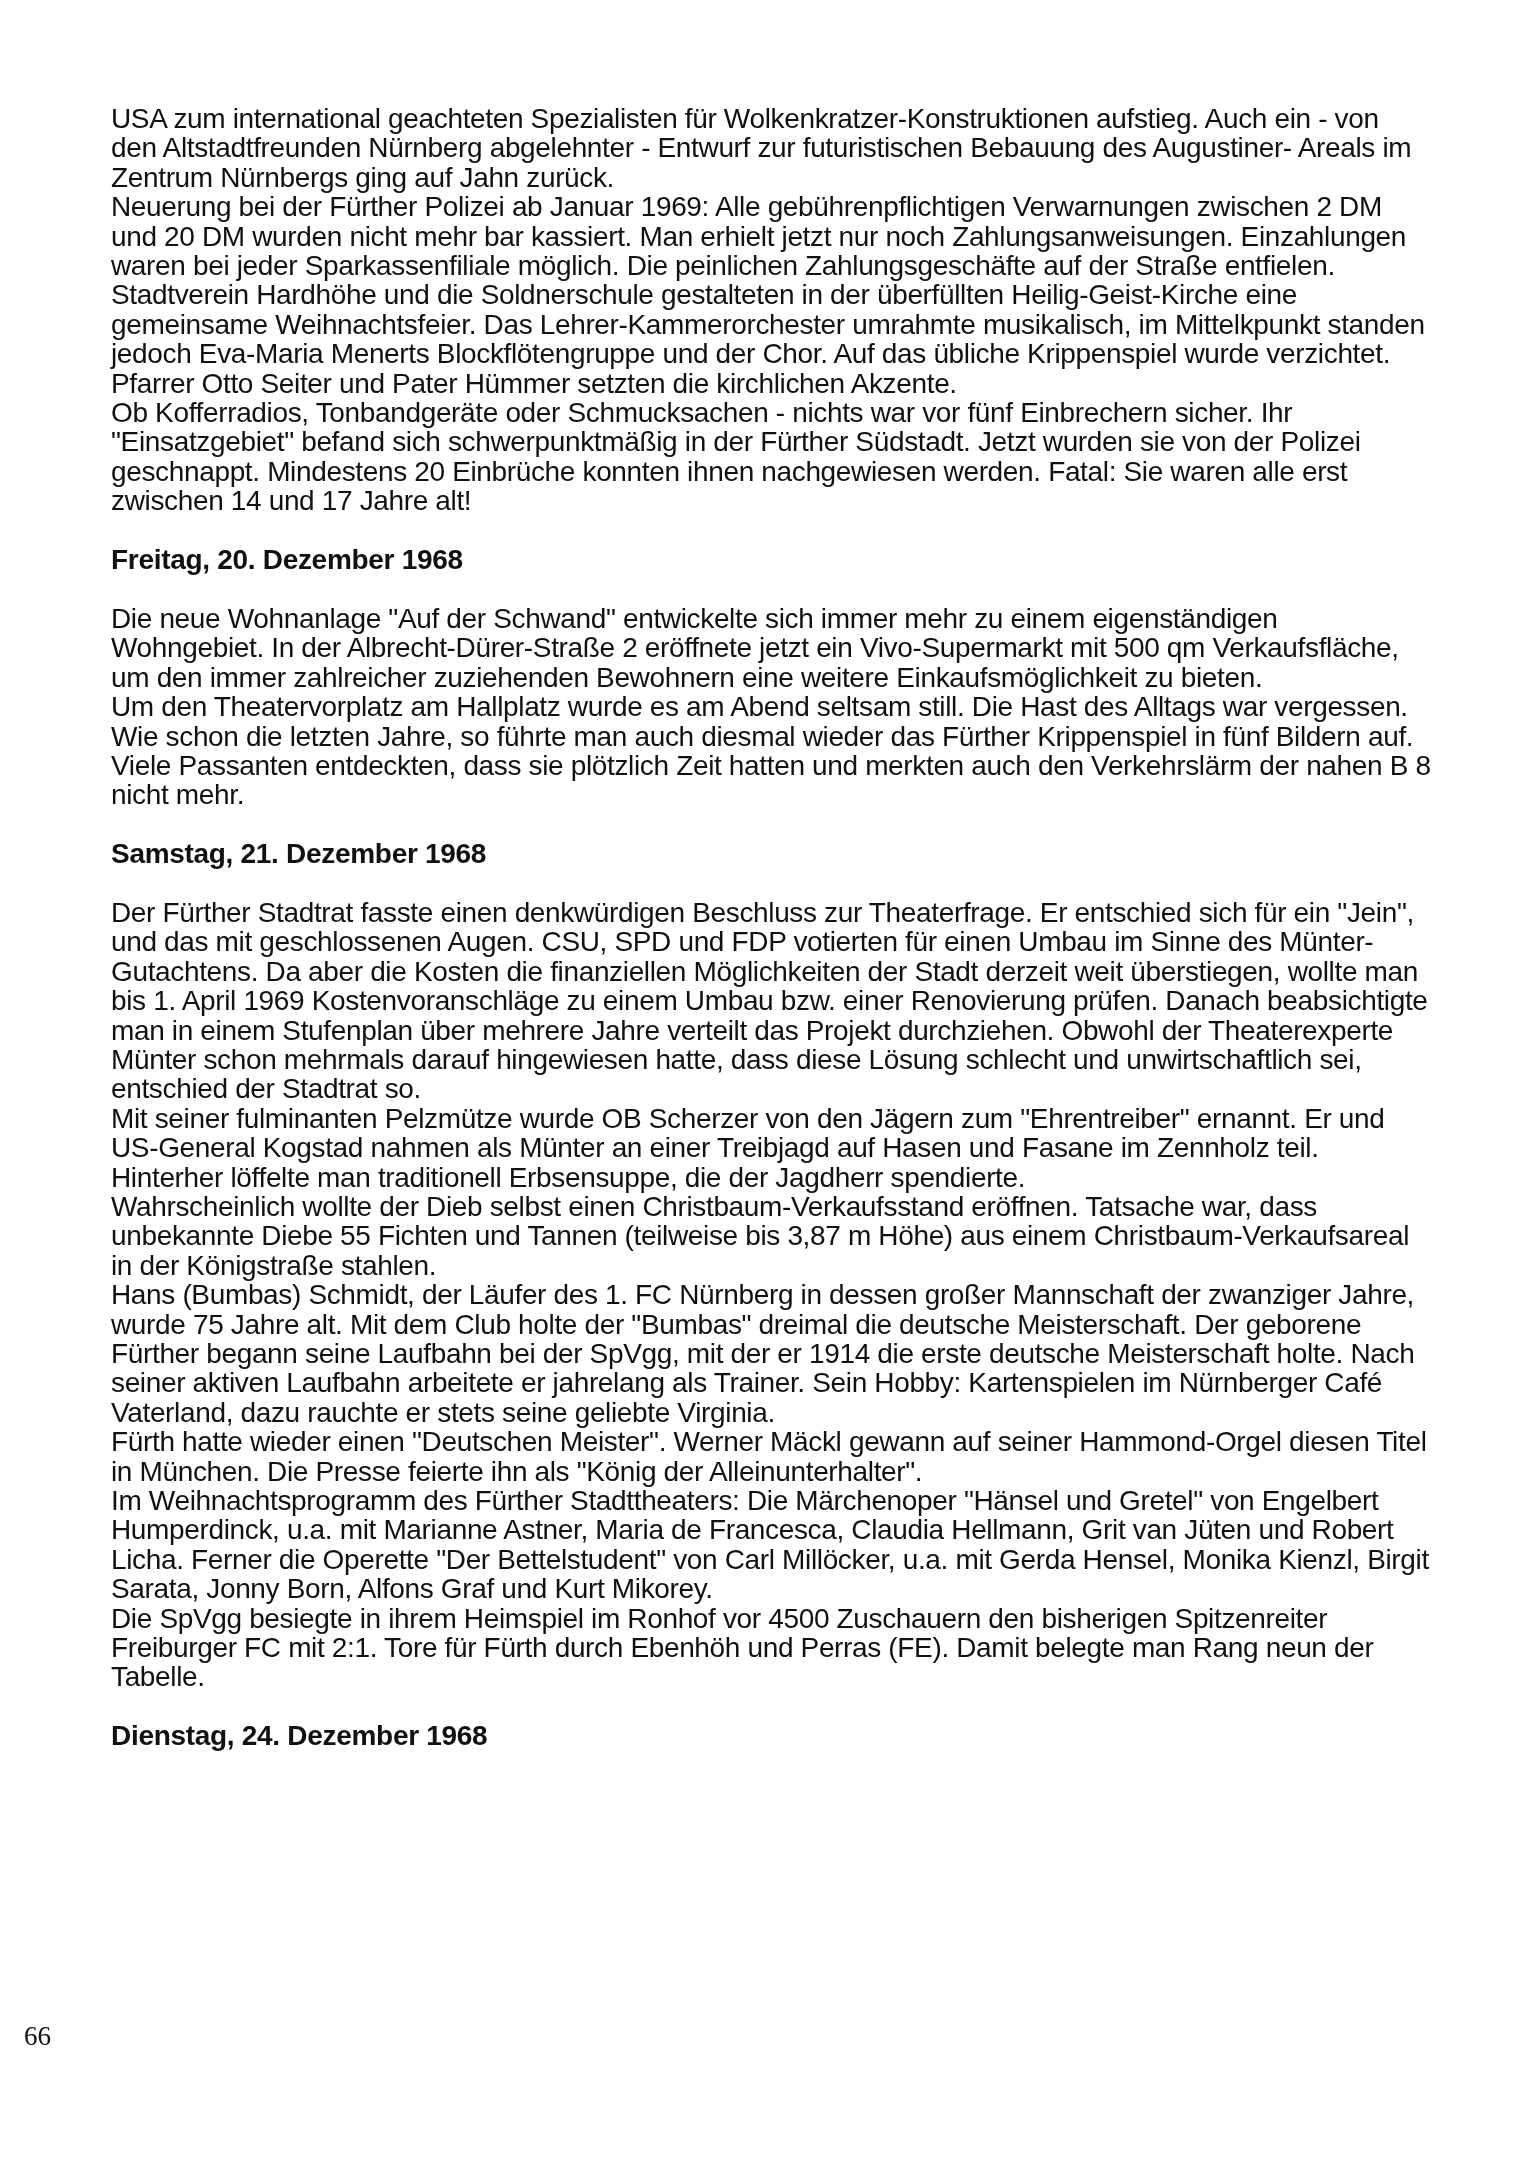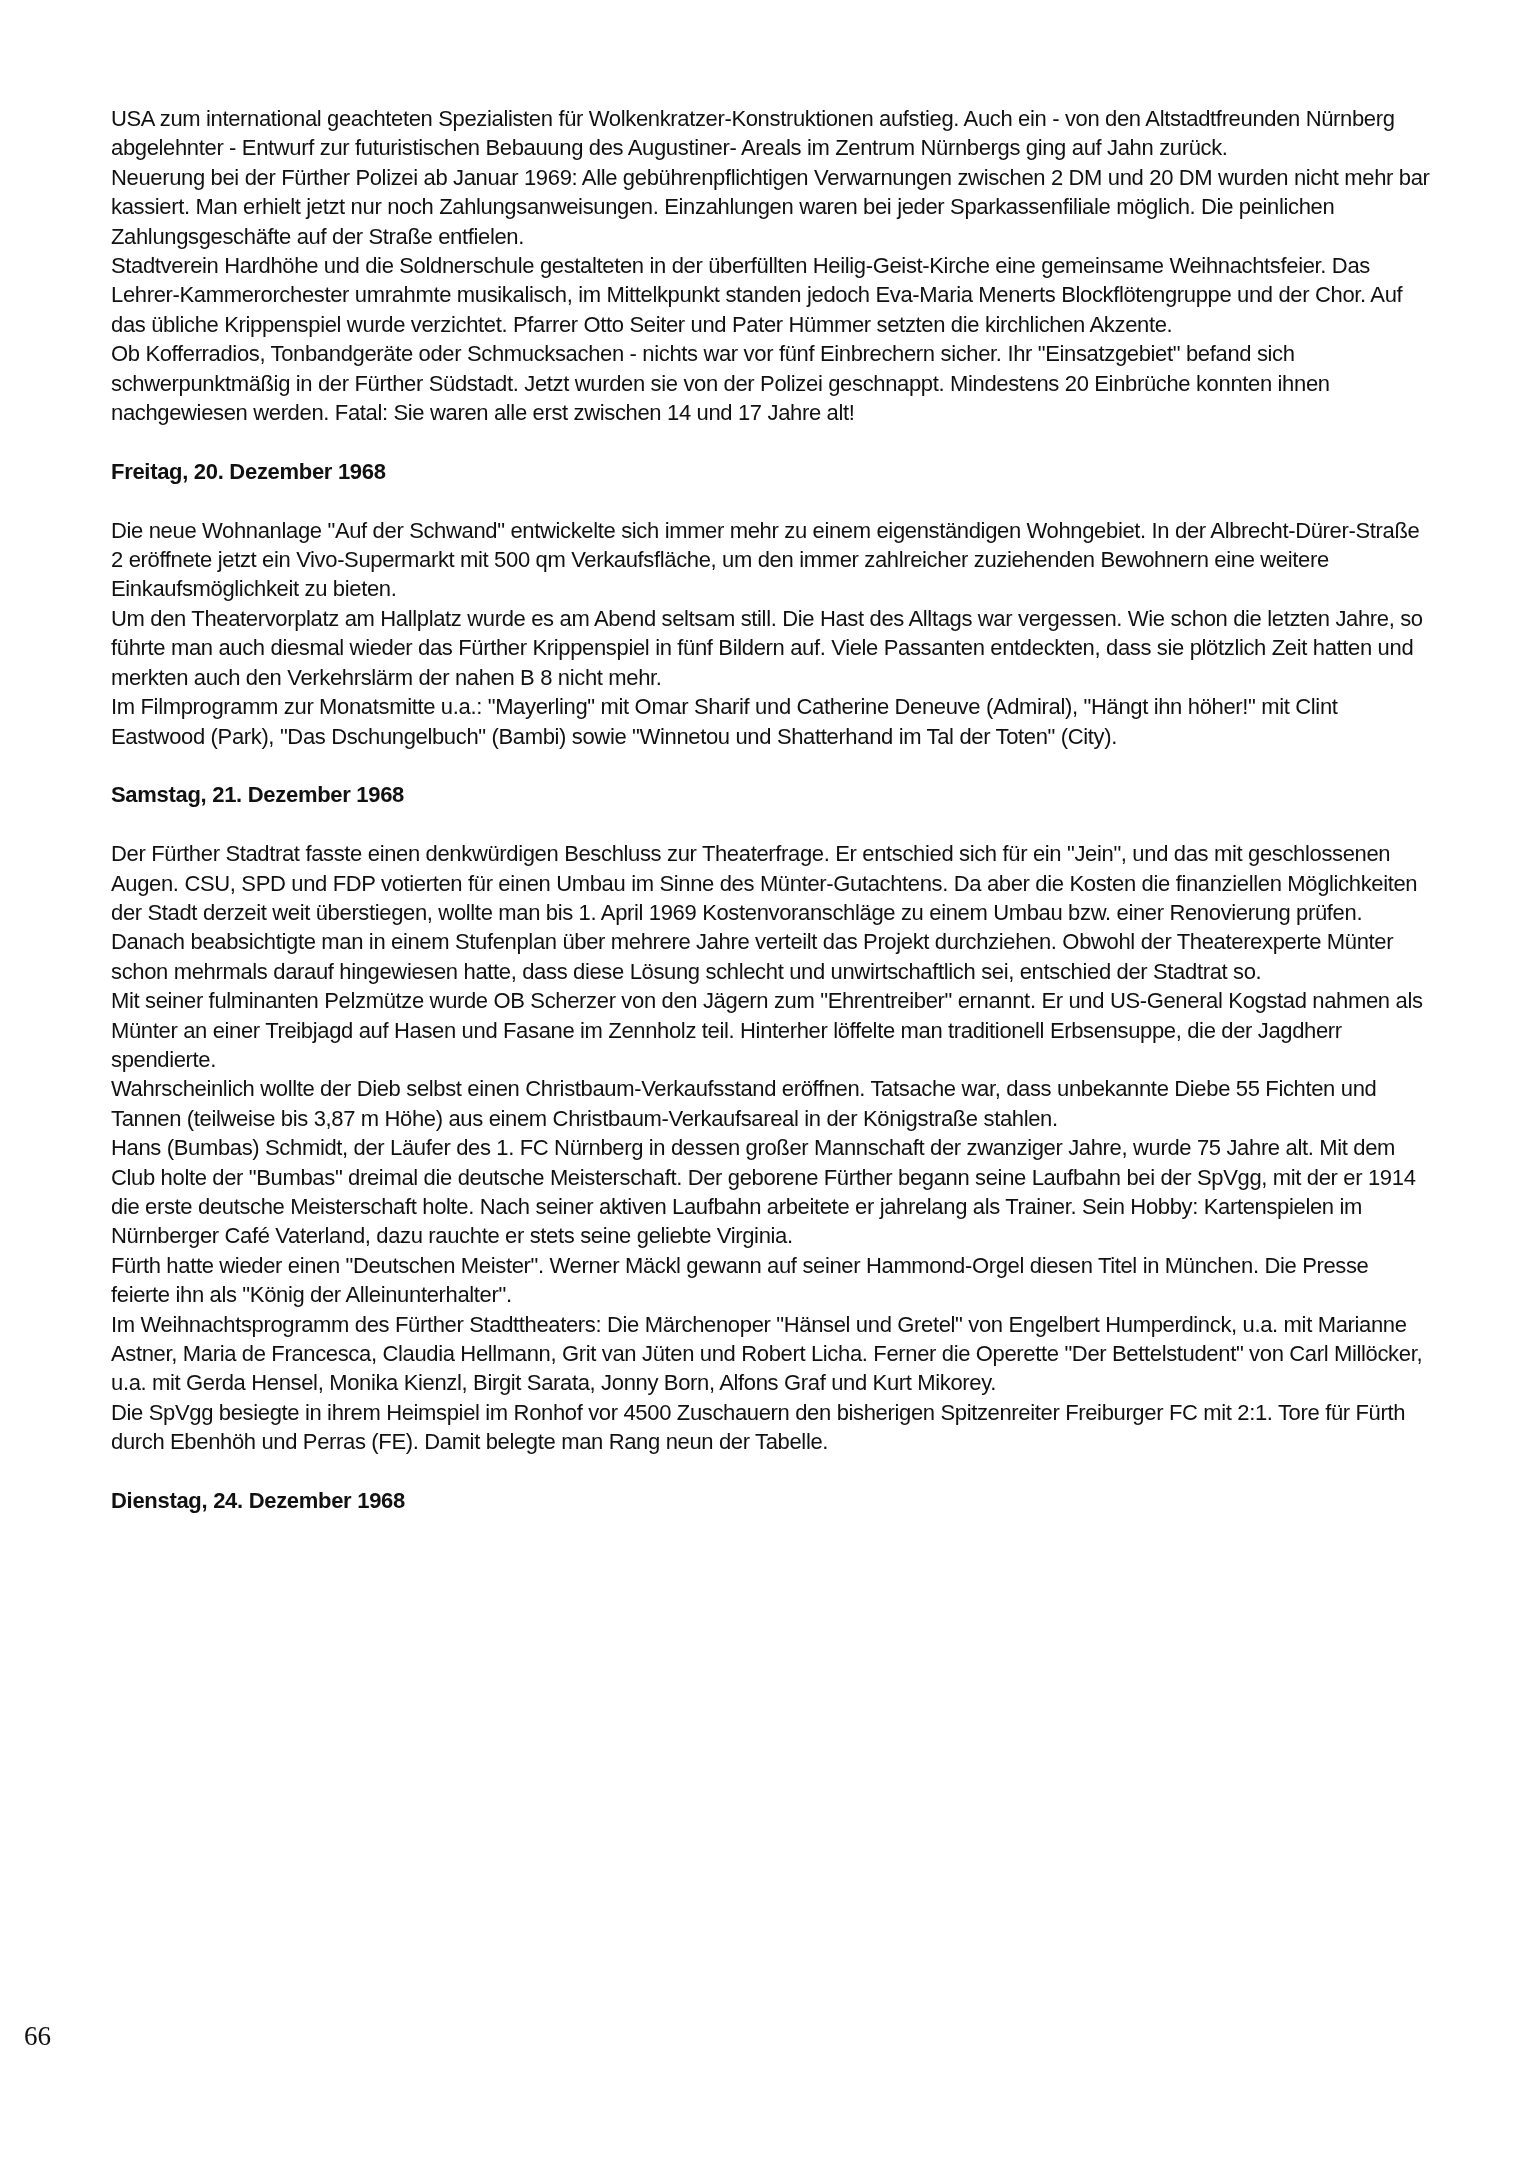--- a/index.html
+++ b/index.html
@@ -13,21 +13,21 @@
       position: relative;
       overflow: hidden;
       color: #111111;
     }
     .page {
       position: absolute;
       left: 111px;
       top: 104px;
       width: 1320px;
       font-family: "Liberation Sans", sans-serif;
-      font-size: 22px;
+      font-size: 28px;
       line-height: 29.4px;
       letter-spacing: -0.35px;
     }
     .para {
       margin: 0;
     }
     .para p {
       margin: 0;
     }
     .heading {
@@ -62,21 +62,20 @@
       <p>Stadtverein Hardhöhe und die Soldnerschule gestalteten in der überfüllten Heilig-Geist-Kirche eine gemeinsame Weihnachtsfeier. Das Lehrer-Kammerorchester umrahmte musikalisch, im Mittelkpunkt standen jedoch Eva-Maria Menerts Blockflötengruppe und der Chor. Auf das übliche Krippenspiel wurde verzichtet. Pfarrer Otto Seiter und Pater Hümmer setzten die kirchlichen Akzente.</p>
       <p>Ob Kofferradios, Tonbandgeräte oder Schmucksachen - nichts war vor fünf Einbrechern sicher. Ihr "Einsatzgebiet" befand sich schwerpunktmäßig in der Fürther Südstadt. Jetzt wurden sie von der Polizei geschnappt. Mindestens 20 Einbrüche konnten ihnen nachgewiesen werden. Fatal: Sie waren alle erst zwischen 14 und 17 Jahre alt!</p>
     </div>
   </div>
 
   <div>
     <div class="heading">Freitag, 20. Dezember 1968</div>
     <div class="para">
       <p>Die neue Wohnanlage "Auf der Schwand" entwickelte sich immer mehr zu einem eigenständigen Wohngebiet. In der Albrecht-Dürer-Straße 2 eröffnete jetzt ein Vivo-Supermarkt mit 500 qm Verkaufsfläche, um den immer zahlreicher zuziehenden Bewohnern eine weitere Einkaufsmöglichkeit zu bieten.</p>
       <p>Um den Theatervorplatz am Hallplatz wurde es am Abend seltsam still. Die Hast des Alltags war vergessen. Wie schon die letzten Jahre, so führte man auch diesmal wieder das Fürther Krippenspiel in fünf Bildern auf. Viele Passanten entdeckten, dass sie plötzlich Zeit hatten und merkten auch den Verkehrslärm der nahen B 8 nicht mehr.</p>
-      <p>Im Filmprogramm zur Monatsmitte u.a.: "Mayerling" mit Omar Sharif und Catherine Deneuve (Admiral), "Hängt ihn höher!" mit Clint Eastwood (Park), "Das Dschungelbuch" (Bambi) sowie "Winnetou und Shatterhand im Tal der Toten" (City).</p>
     </div>
   </div>
 
   <div>
     <div class="heading">Samstag, 21. Dezember 1968</div>
     <div class="para">
       <p>Der Fürther Stadtrat fasste einen denkwürdigen Beschluss zur Theaterfrage. Er entschied sich für ein "Jein", und das mit geschlossenen Augen. CSU, SPD und FDP votierten für einen Umbau im Sinne des Münter-Gutachtens. Da aber die Kosten die finanziellen Möglichkeiten der Stadt derzeit weit überstiegen, wollte man bis 1. April 1969 Kostenvoranschläge zu einem Umbau bzw. einer Renovierung prüfen. Danach beabsichtigte man in einem Stufenplan über mehrere Jahre verteilt das Projekt durchziehen. Obwohl der Theaterexperte Münter schon mehrmals darauf hingewiesen hatte, dass diese Lösung schlecht und unwirtschaftlich sei, entschied der Stadtrat so.</p>
       <p>Mit seiner fulminanten Pelzmütze wurde OB Scherzer von den Jägern zum "Ehrentreiber" ernannt. Er und US-General Kogstad nahmen als Münter an einer Treibjagd auf Hasen und Fasane im Zennholz teil. Hinterher löffelte man traditionell Erbsensuppe, die der Jagdherr spendierte.</p>
       <p>Wahrscheinlich wollte der Dieb selbst einen Christbaum-Verkaufsstand eröffnen. Tatsache war, dass unbekannte Diebe 55 Fichten und Tannen (teilweise bis 3,87 m Höhe) aus einem Christbaum-Verkaufsareal in der Königstraße stahlen.</p>
     </div>

